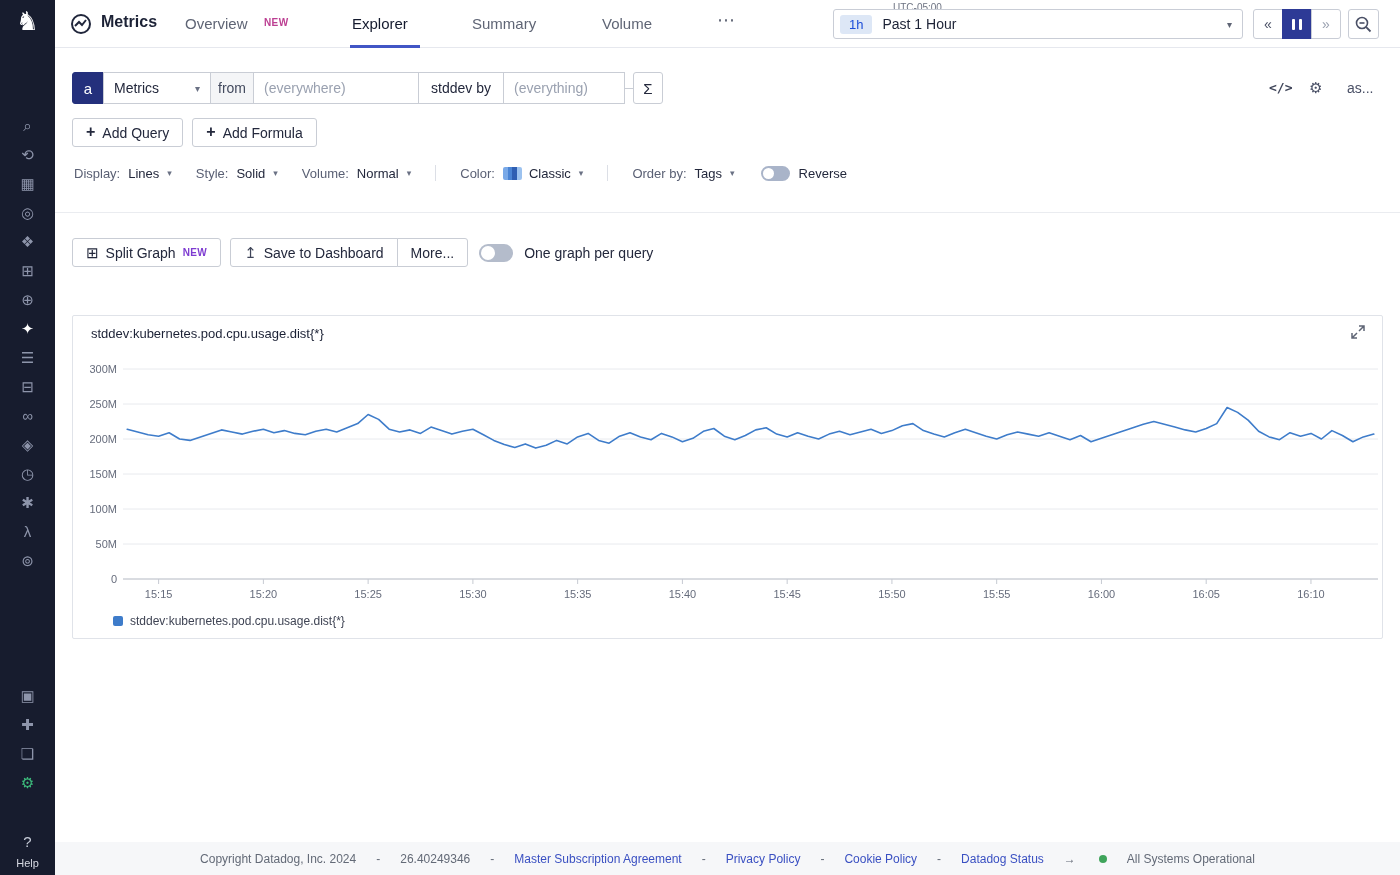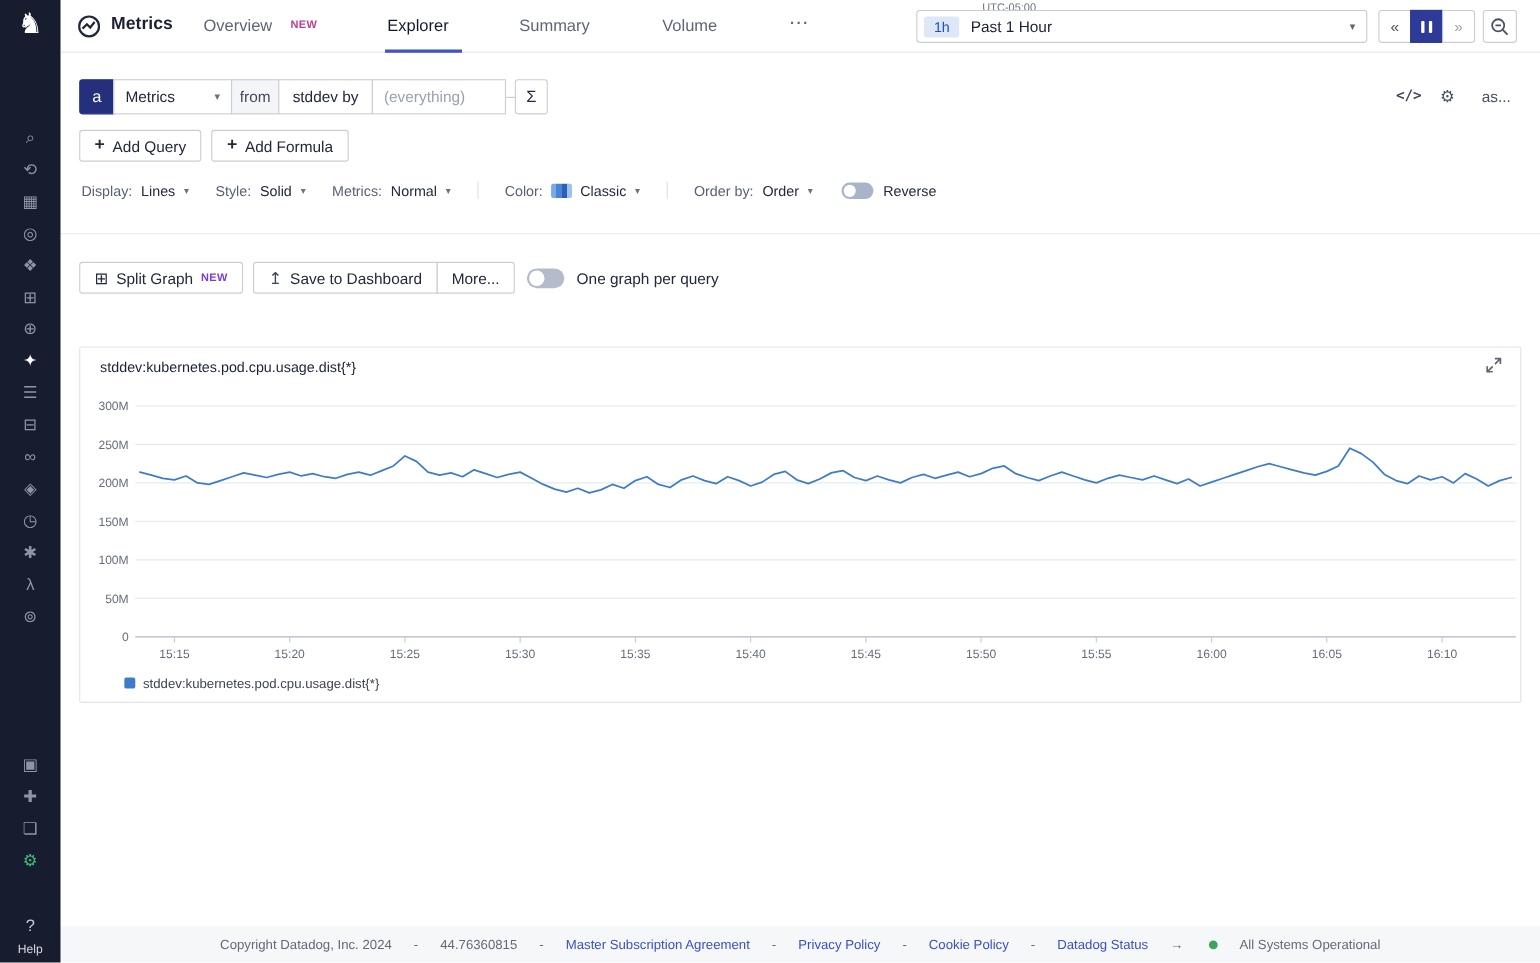--- a/index.html
+++ b/index.html
@@ -191,20 +191,21 @@
     </div>
   </div>
 
   <div class="query-row">
     <div class="qseg q-letter">a</div>
     <div class="qseg q-source">
       <span>Metrics</span>
       <span class="crt">▾</span>
     </div>
     <div class="qseg q-from">from</div>
+    <div class="qseg q-where">(everywhere)</div>
     <div class="qseg q-agg">stddev by</div>
     <div class="qseg q-group">(everything)</div>
     <div class="connector"></div>
     <div class="qseg q-sigma">
         <span>Σ</span>
       </div>
   </div>
   <span class="code-icon">&lt;/&gt;</span>
   <span class="gear-icon">⚙</span>
   <span class="as-label">as...</span>
@@ -225,35 +226,35 @@
       <span class="opt-label">Display:</span>
       <span class="opt-value">Lines</span>
       <span class="opt-caret">▾</span>
     </div>
     <div class="opt-group">
       <span class="opt-label">Style:</span>
       <span class="opt-value">Solid</span>
       <span class="opt-caret">▾</span>
     </div>
     <div class="opt-group">
-      <span class="opt-label">Metrics:</span>
+      <span class="opt-label">Volume:</span>
       <span class="opt-value">Normal</span>
       <span class="opt-caret">▾</span>
     </div>
     <div class="vdiv"></div>
     <div class="opt-group">
       <span class="opt-label">Color:</span>
       <span class="palette"></span>
       <span class="opt-value">Classic</span>
       <span class="opt-caret">▾</span>
     </div>
     <div class="vdiv"></div>
     <div class="opt-group">
       <span class="opt-label">Order by:</span>
-      <span class="opt-value">Order</span>
+      <span class="opt-value">Tags</span>
       <span class="opt-caret">▾</span>
     </div>
     <div class="tgl-sm">
         <i></i>
       </div>
     <span class="opt-value">Reverse</span>
   </div>
 
   <div class="section-divider"></div>
 
@@ -329,21 +330,21 @@
     <div class="legend">
       <span class="legend-sq" id="legend-sq" style="background: rgb(62, 124, 202);"></span>
       <span>stddev:kubernetes.pod.cpu.usage.dist{*}</span>
     </div>
   </div>
 
   <div class="footer">
     <div id="footer-line">
         <span>Copyright Datadog, Inc. 2024</span>
         <span class="fsep">-</span>
-        <span>44.76360815</span>
+        <span>26.40249346</span>
         <span class="fsep">-</span>
         <span class="flink">Master Subscription Agreement</span>
         <span class="fsep">-</span>
         <span class="flink">Privacy Policy</span>
         <span class="fsep">-</span>
         <span class="flink">Cookie Policy</span>
         <span class="fsep">-</span>
         <span class="flink">Datadog Status</span>
         <span>→</span>
         <span class="status-dot"></span>

